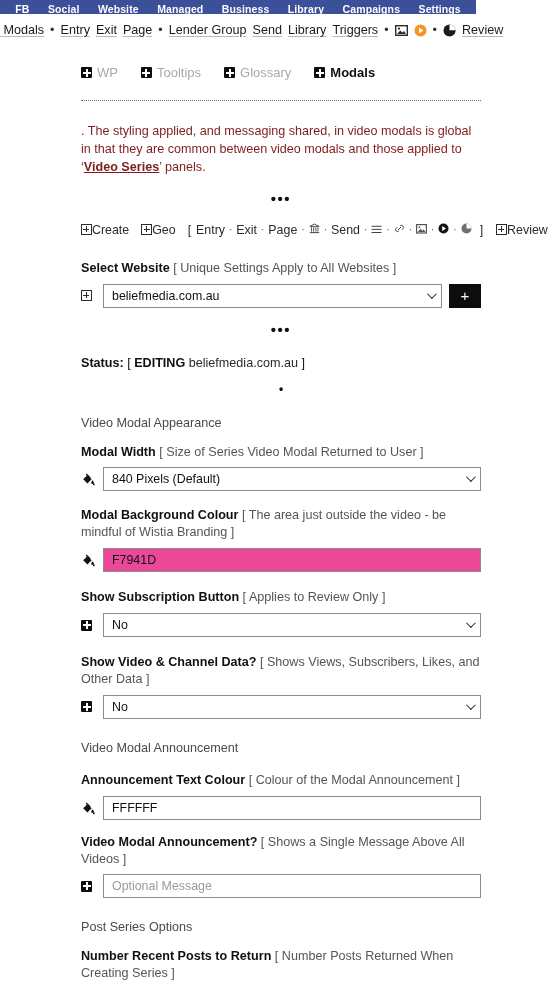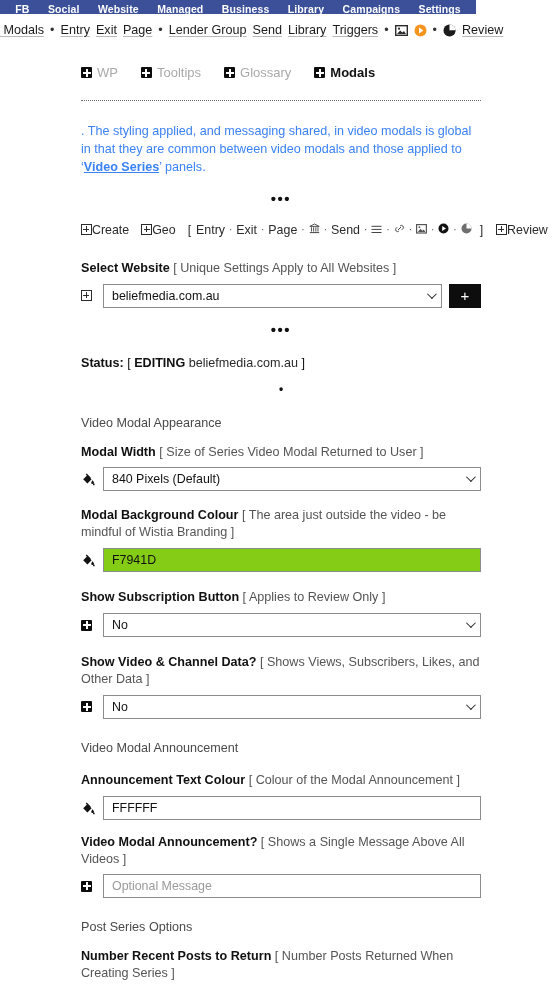--- a/index.html
+++ b/index.html
@@ -86,21 +86,21 @@
 
   .dotted-rule {
     border-top: 1.4px dotted #6b6b6b;
     margin-top: 20px;
     width: 400px;
   }
 
   .para {
     font-size: 12.6px;
     line-height: 1.42;
-    color: #3b82f6;
+    color: #7f1d1d;
     margin-top: 22px;
     width: 400px;
   }
   .para .ul { text-decoration: underline; font-weight: bold; }
 
   .dots3 {
     text-align: center; width: 400px;
     font-size: 15px; letter-spacing: 1.5px;
     color: #111; font-weight: bold;
     margin-top: 18px; line-height: 8px;
@@ -145,21 +145,21 @@
     position: relative;
   }
   .field.sel { padding-right: 22px; }
   .caret {
     position: absolute; right: 7px; top: 50%;
     width: 7px; height: 7px; margin-top: -4px;
     border-right: 1.6px solid #2b2b2b;
     border-bottom: 1.6px solid #2b2b2b;
     transform: rotate(45deg) translateY(-2px);
   }
-  .field.orange { background: #84cc16; border-color: #8c8c8c; }
+  .field.orange { background: #ec4899; border-color: #8c8c8c; }
   .field .ph { color: #9a9a9a; }
 
   .plusbtn {
     width: 32px; height: 24px; background: #0d0d0d;
     margin-left: 7px; flex: 0 0 auto;
     display: flex; align-items: center; justify-content: center;
     color: #fff; font-size: 15px; line-height: 1;
   }
 
   .status {

